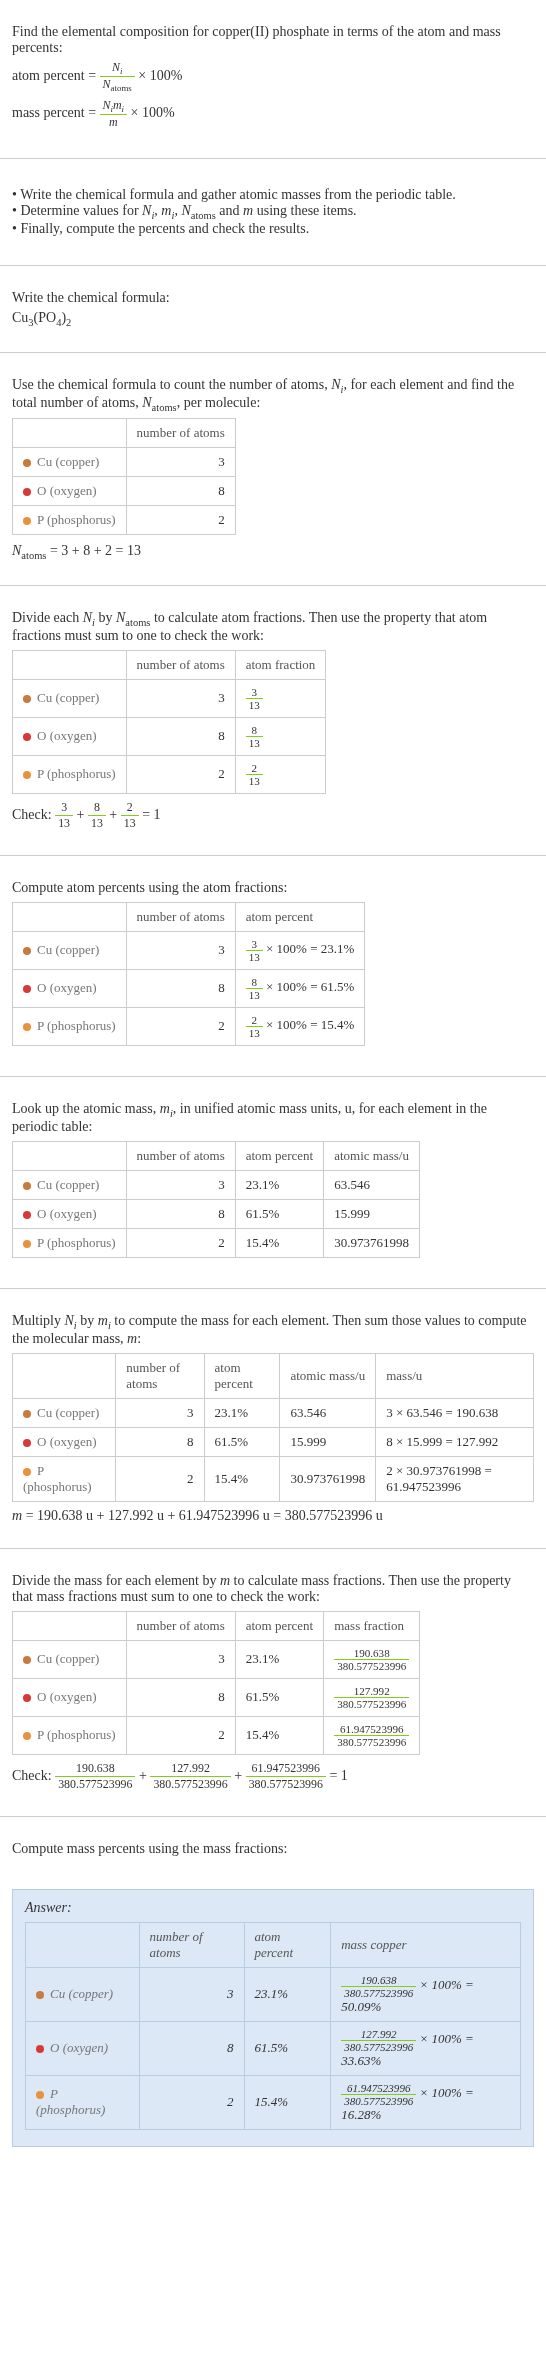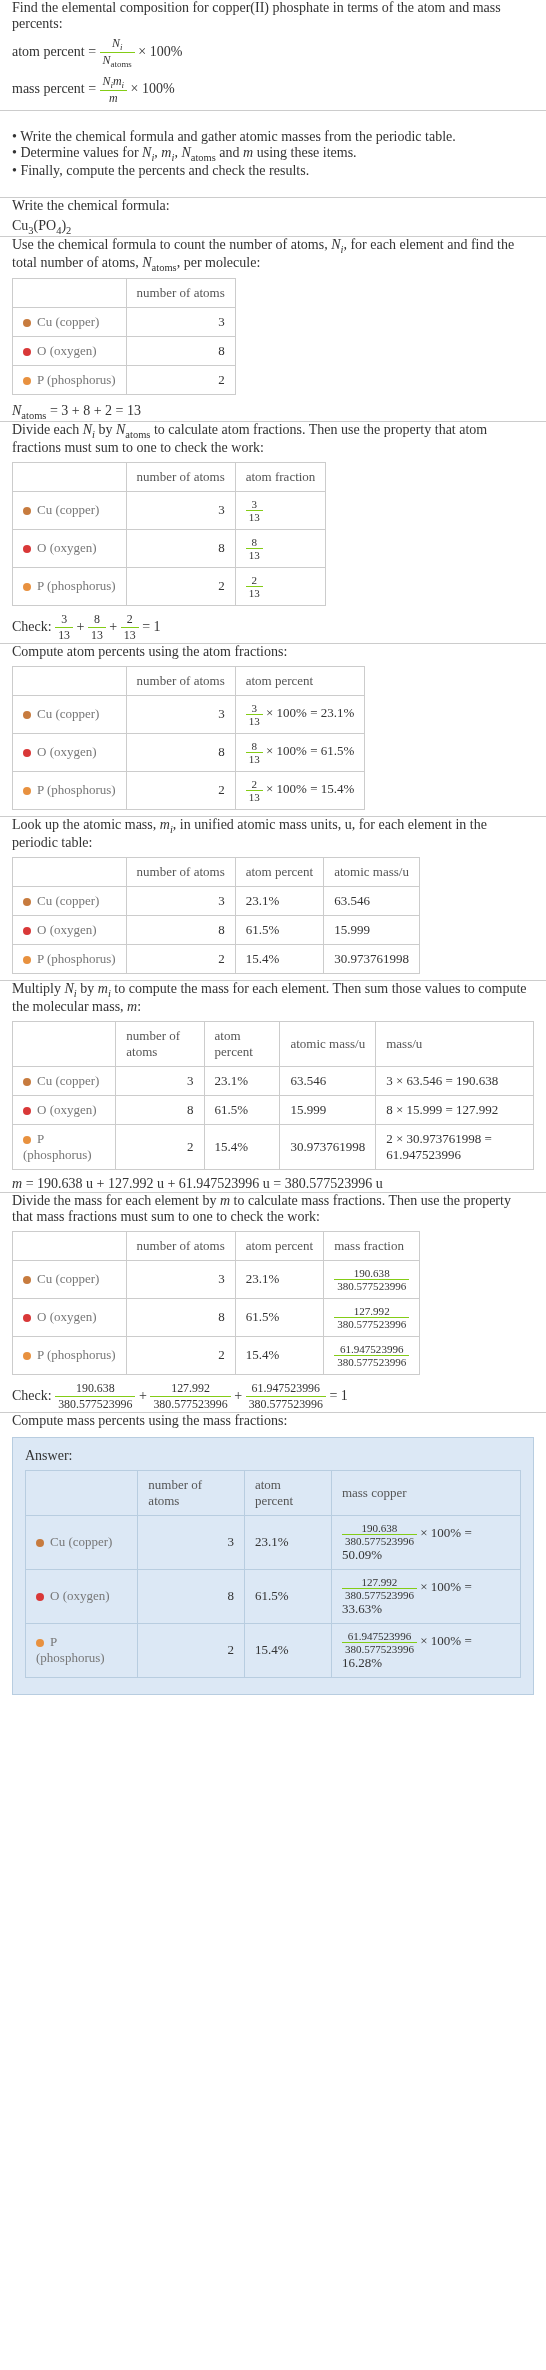--- a/index.html
+++ b/index.html
@@ -1,36 +1,36 @@
 <!DOCTYPE html>
 <html><head>
   <meta charset="utf-8">
   <style>
     * { box-sizing: border-box; margin: 0; padding: 0; }
     body { font-family: Georgia, 'Times New Roman', serif; font-size: 14px; color: #333; background: #fff; width: 546px; }
-    .section { padding: 0 12px; border-bottom: 1px solid #ccc; }
+    .section { padding: 24px 12px; border-bottom: 1px solid #ccc; }
     .section:last-child { border-bottom: none; }
     .formula-line { margin: 4px 0; }
     .sub { vertical-align: sub; font-size: 0.75em; }
     .frac { display: inline-block; vertical-align: middle; text-align: center; font-size: 0.85em; }
     .frac .num { display: block; border-bottom: 1px solid #84cc16; padding: 0 3px; }
     .frac .den { display: block; padding: 0 3px; }
     .italic { font-style: italic; }
     table { border-collapse: collapse; margin: 6px 0; }
     th, td { border: 1px solid #ccc; padding: 6px 10px; font-size: 13px; }
     th { font-weight: normal; color: #555; text-align: left; }
     td.num-col { text-align: right; }
     td.label-col { color: #777; margin-left: 36px; }
     .dot { display: inline-block; width: 8px; height: 8px; border-radius: 50%; margin-right: 6px; vertical-align: middle; }
     .dot-cu { background: #c77b3e; }
     .dot-o { background: #d93838; }
     .dot-p { background: #e8913f; }
-    .bullet-list { margin: 18px 0; }
+    .bullet-list { margin: 4px 0; }
     .bullet-item::before { content: "• "; }
-    .answer-box { background: #dce8f5; border: 1px solid #b8cde0; padding: 10px 12px; margin: 8px 12px; }
+    .answer-box { background: #dce8f5; border: 1px solid #b8cde0; padding: 10px 12px; margin: 8px 12px; font-style: italic; }
     .answer-box th, .answer-box td { border: 1px solid #b8cde0; }
     .chem-formula { font-family: Georgia, serif; }
   </style>
 </head>
 <body>
 
 <div class="section">
   <div>Find the elemental composition for copper(II) phosphate in terms of the atom and mass percents:</div>
   <div class="formula-line">
     <span>atom percent = </span>

